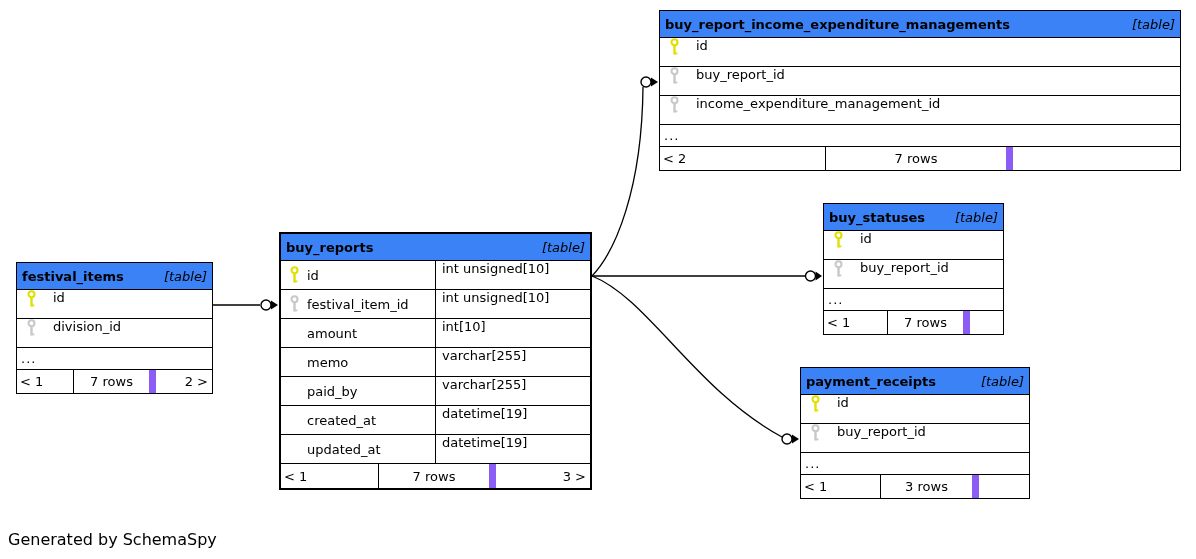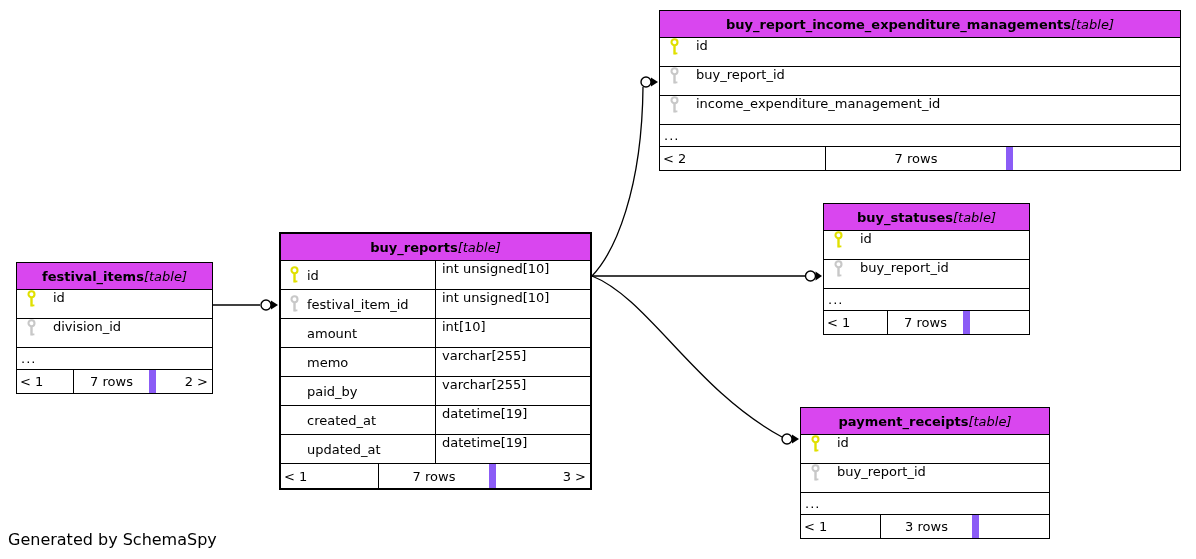--- a/index.html
+++ b/index.html
@@ -7,40 +7,40 @@
     width:1196px;height:559px;position:relative;overflow:hidden;
     font-family:"DejaVu Sans","Liberation Sans",sans-serif;
     font-size:13px;color:#000;
   }
   #diagram{position:absolute;left:0;top:0;width:1196px;height:559px;}
   #connectors{position:absolute;left:0;top:0;width:1196px;height:559px;pointer-events:none;}
 
   .tbl{position:absolute;background:#fff;border:1px solid #000;box-sizing:border-box;}
   .tbl.focus{border-width:2px;}
 
-  .hdr{display:flex;justify-content:center;align-items:center;
-       background:#d946ef;border-bottom:1px solid #000;height:27px;padding:0 5px;box-sizing:border-box;}
+  .hdr{display:flex;justify-content:space-between;align-items:center;
+       background:#3b82f6;border-bottom:1px solid #000;height:27px;padding:0 5px;box-sizing:border-box;}
   .tname{font-weight:bold;white-space:nowrap;}
   .ttag{white-space:nowrap;font-style:italic;}
 
   .row{display:flex;align-items:flex-start;height:29px;border-bottom:1px solid #000;box-sizing:border-box;}
   .kc{width:36px;padding-left:9px;box-sizing:border-box;display:flex;align-items:center;flex:none;}
   .cn{flex:1;white-space:nowrap;}
   .ell{height:22px;display:flex;align-items:center;padding-left:4px;
        border-bottom:1px solid #000;box-sizing:border-box;letter-spacing:1px;}
   .ftr{display:flex;height:23px;align-items:stretch;}
   .ftr span{display:flex;align-items:center;box-sizing:border-box;white-space:nowrap;}
   .f1{padding-left:3px;justify-content:flex-start;border-right:1px solid #000;}
   .f2{justify-content:center;border-right:7px solid #8b5cf6;}
   .f3{flex:1;justify-content:flex-end;padding-right:4px;}
 
   
   .t0{left:659px;top:10px;width:522px;}
-  .t1{left:823px;top:203px;width:207px;}
-  .t2{left:800px;top:367px;width:250px;margin-top:40px;}
+  .t1{left:823px;top:203px;width:181px;}
+  .t2{left:800px;top:367px;width:230px;}
   .t3{left:16px;top:262px;width:197px;}
   .t4{left:279px;top:232px;width:313px;}
 
   .t0 .f1{width:166px}.t0 .f2{width:187px}
   .t1 .f1{width:64px}.t1 .f2{width:82px}
   .t2 .f1{width:80px}.t2 .f2{width:98px}
   .t3 .f1{width:57px}.t3 .f2{width:82px}
   .t4 .f1{width:98px}.t4 .f2{width:117px}
   .t4 .ftr{height:24px;}
 

